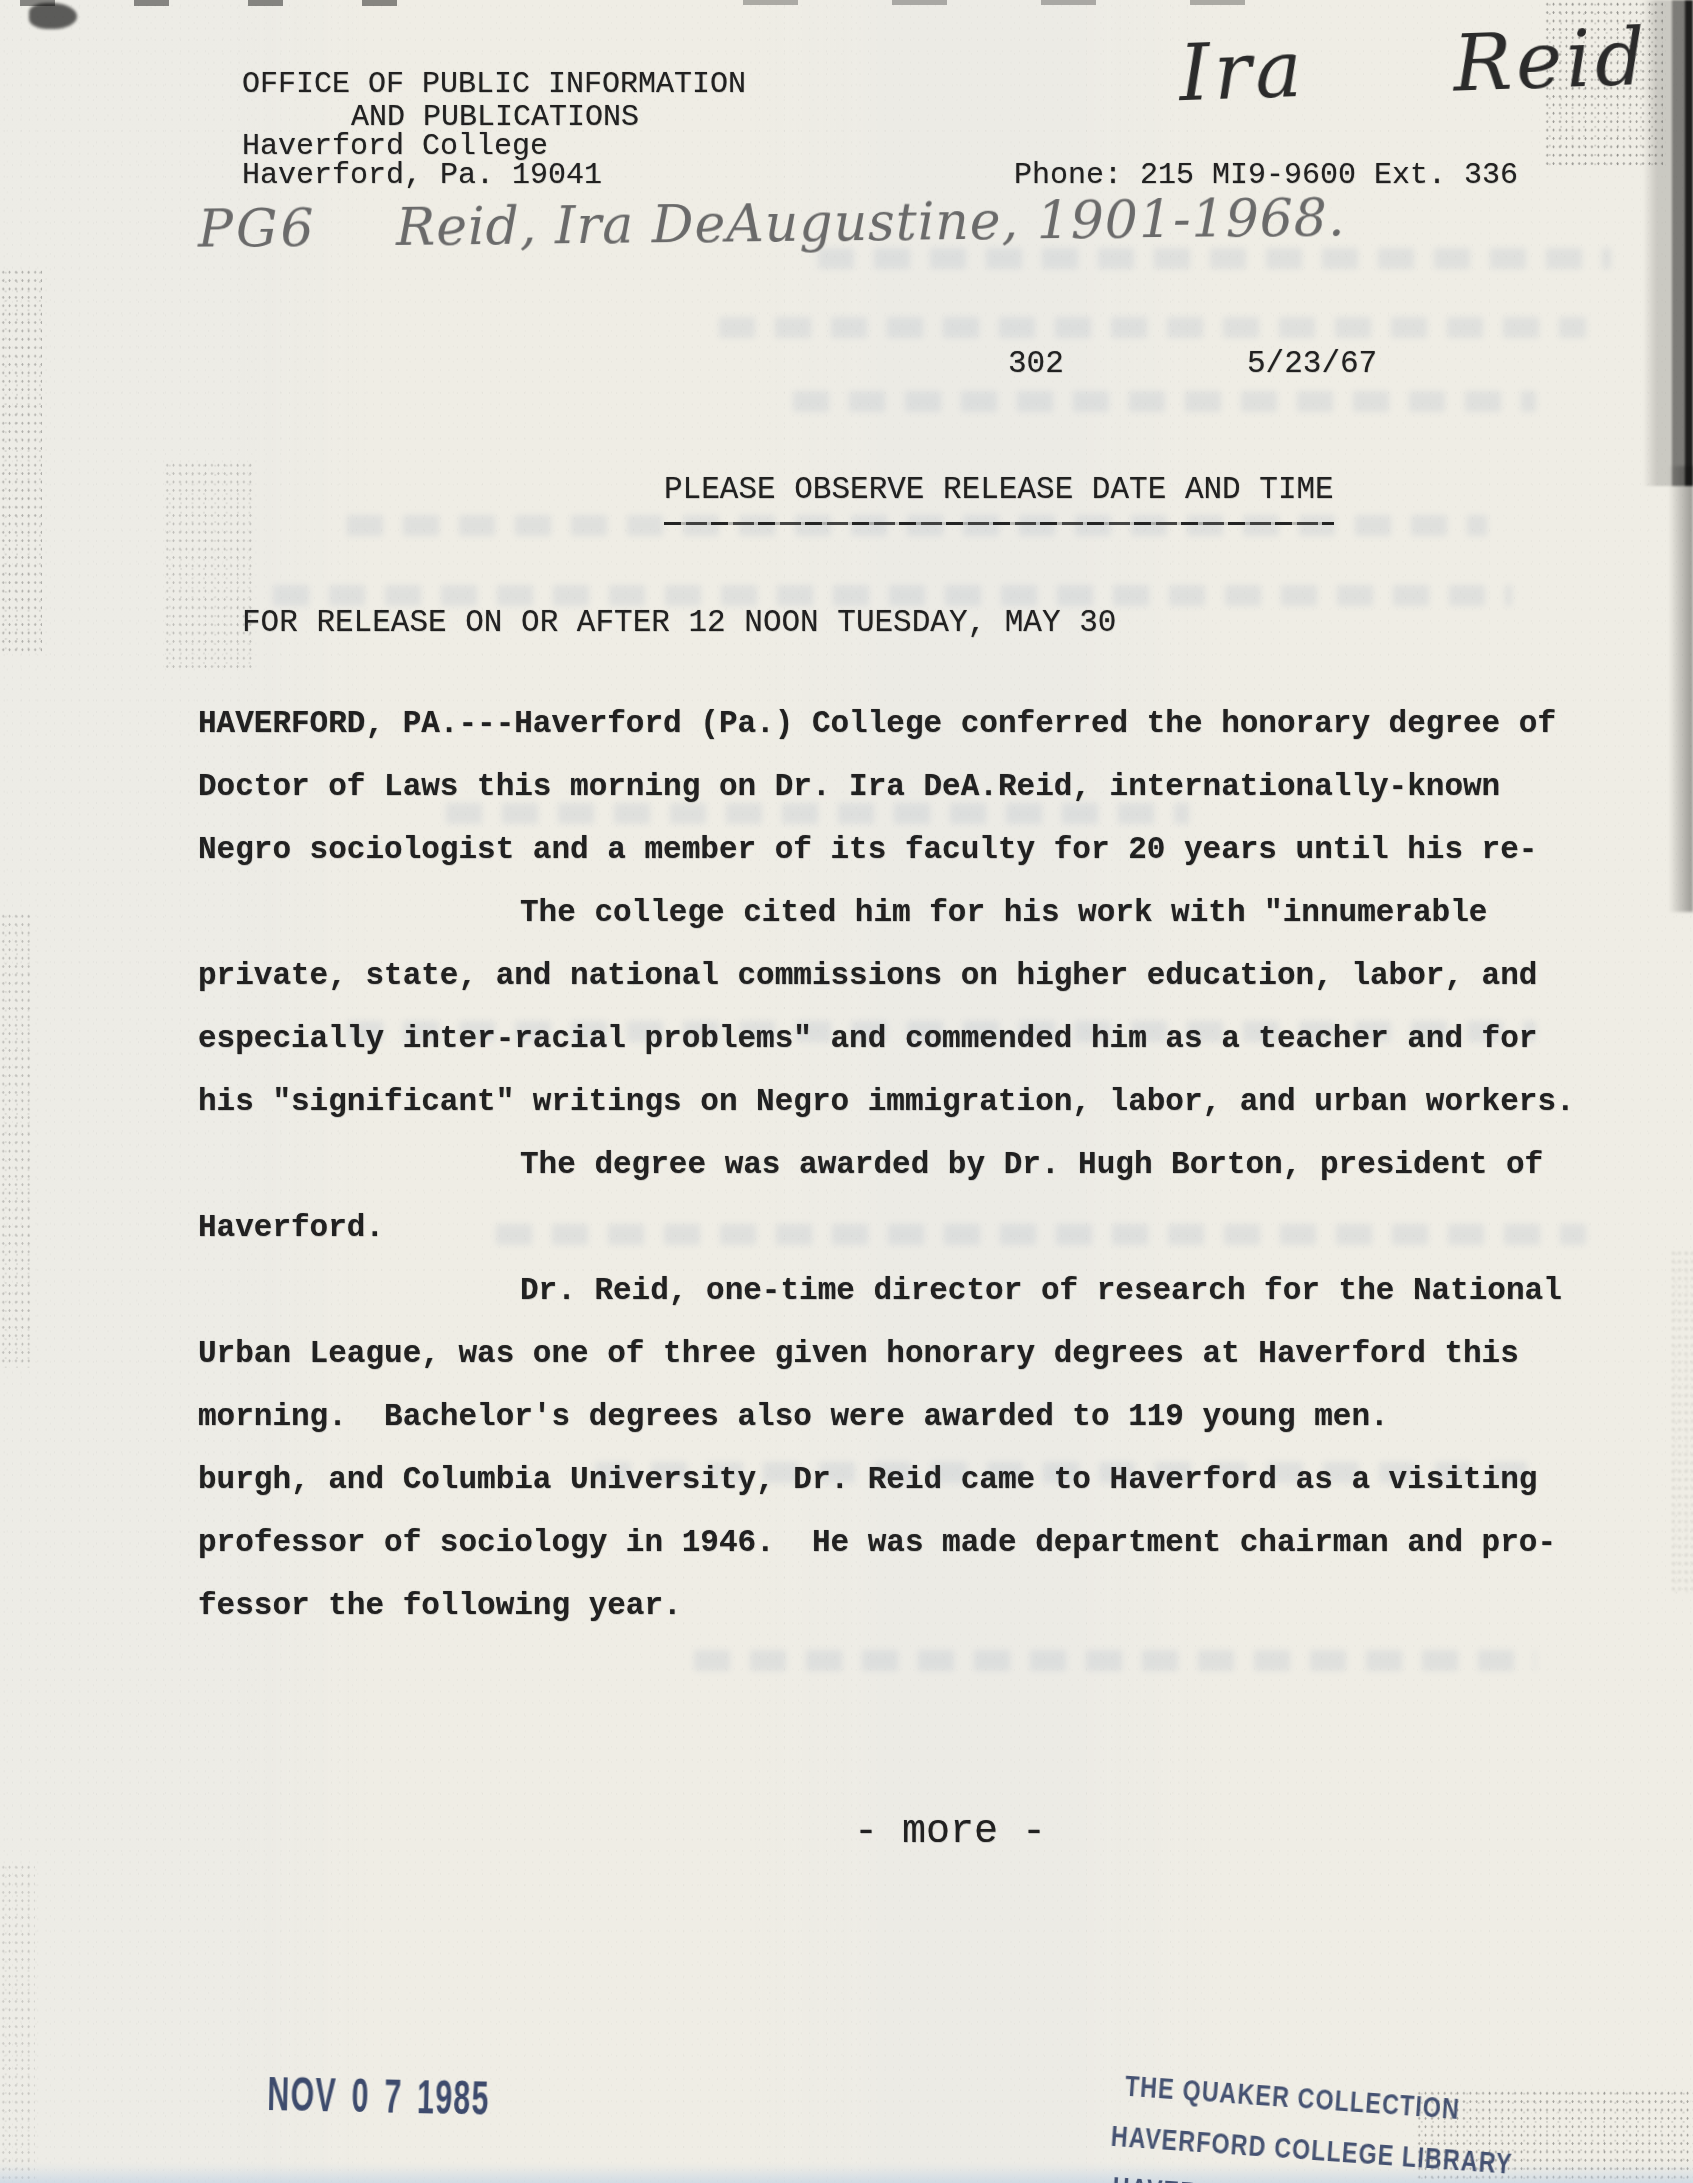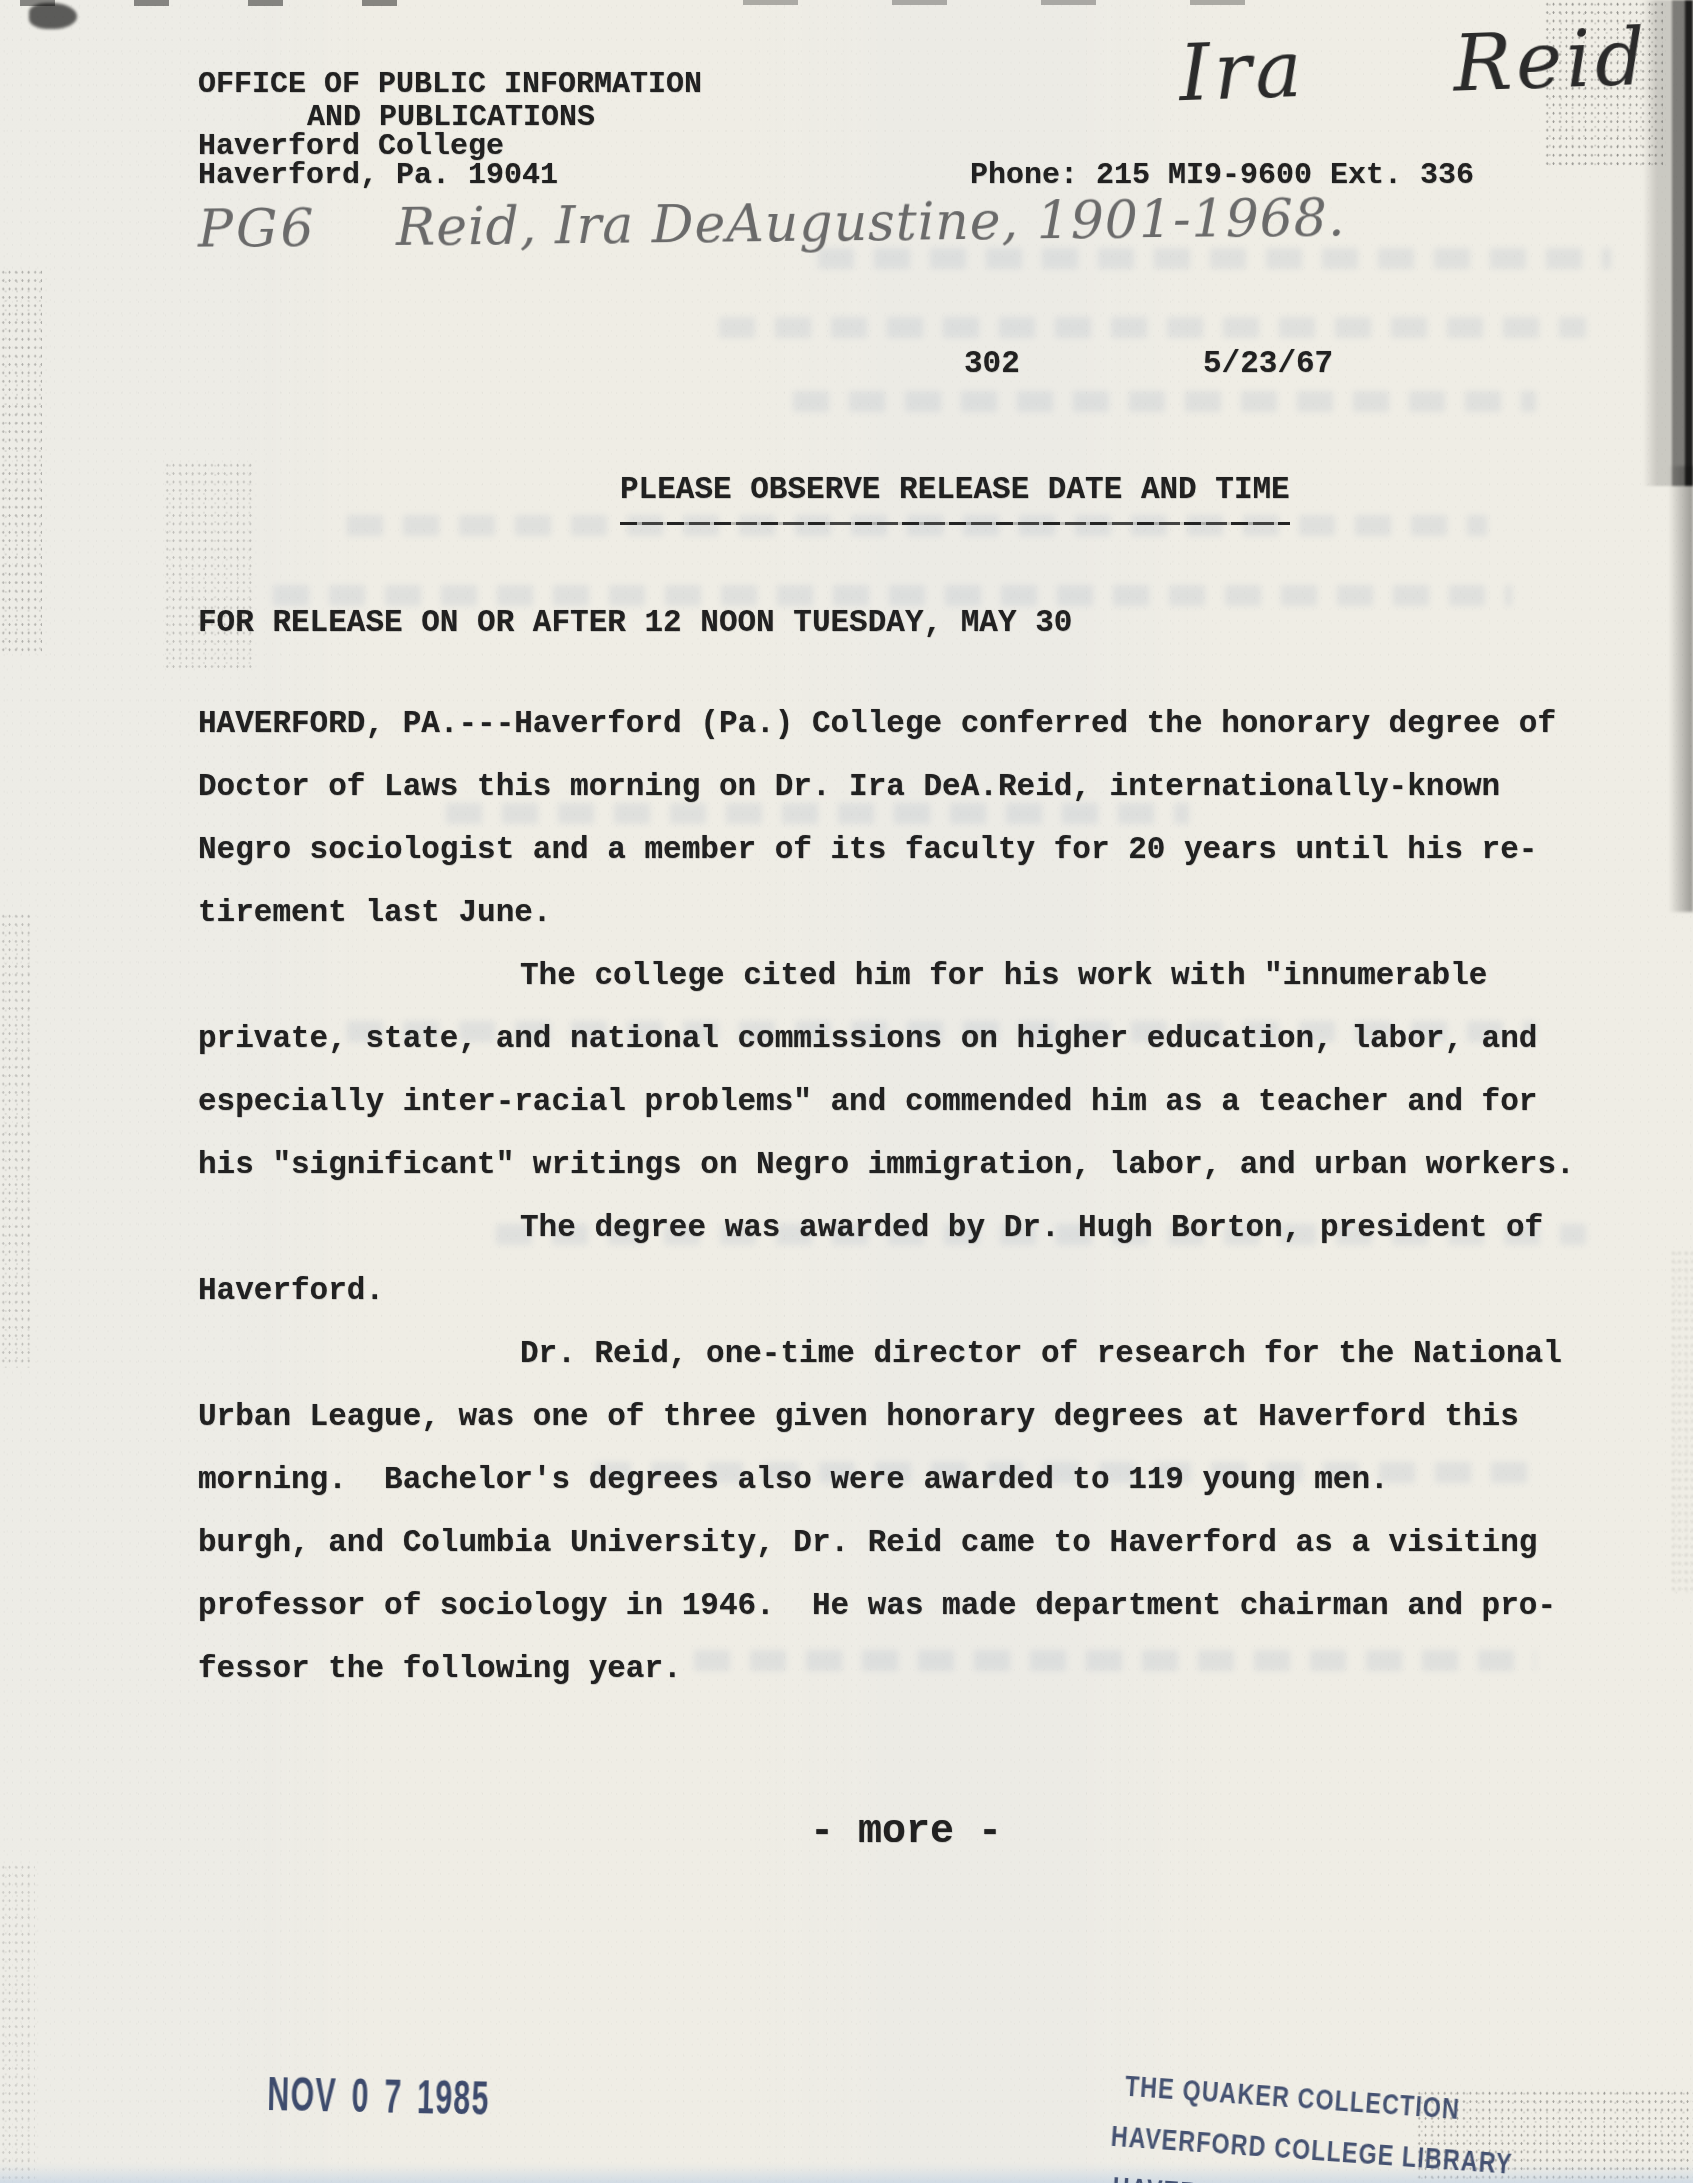--- a/index.html
+++ b/index.html
@@ -22,24 +22,25 @@
   .page::before{
     content:"";position:absolute;inset:0;pointer-events:none;
     background:
       radial-gradient(rgba(40,40,40,.05) 0.5px, transparent 0.8px),
       radial-gradient(rgba(40,40,40,.04) 0.5px, transparent 1px),
       linear-gradient(90deg, rgba(205,215,235,.10) 0 14%, transparent 22% 44%, rgba(205,215,235,.08) 52% 64%, transparent 72%);
     background-size: 8.4px 11.4px, 14.4px 15.4px, 100% 100%;
     opacity:.8;
   }
   .typed{
-    font-weight:700;
+    font-weight:400;
     letter-spacing:0;
     text-shadow:0 0 1px rgba(15,15,15,.38), 0.5px 0.5px 0 rgba(15,15,15,.12);
     white-space:pre;
+    margin-left:44px;
   }
   .abs{position:absolute;}
 
   
   .hdr-line{font-size:30px;line-height:33px;}
   
   .notice{
     font-size:31px;
     padding-bottom:18px;
     background:repeating-linear-gradient(90deg, rgba(25,25,25,.95) 0 17px, rgba(25,25,25,.25) 17px 22px, rgba(25,25,25,.8) 22px 43px, rgba(25,25,25,.15) 43px 47px);
@@ -160,21 +161,20 @@
   <div class="abs typed meta-num" style="left:1203px;top:346px;">5/23/67</div>
 
   <div class="abs typed notice" style="left:620px;top:472px;">PLEASE OBSERVE RELEASE DATE AND TIME</div>
 
   <div class="abs typed release-line" style="left:198px;top:605px;">FOR RELEASE ON OR AFTER 12 NOON TUESDAY, MAY 30</div>
 
   <div class="body-lines">
       <div class="bline">HAVERFORD, PA.---Haverford (Pa.) College conferred the honorary degree of</div>
       <div class="bline">Doctor of Laws this morning on Dr. Ira DeA.Reid, internationally-known</div>
       <div class="bline">Negro sociologist and a member of its faculty for 20 years until his re-</div>
-      <div class="bline">tirement last June.</div>
       <div class="bline indent">The college cited him for his work with "innumerable</div>
       <div class="bline">private, state, and national commissions on higher education, labor, and</div>
       <div class="bline">especially inter-racial problems" and commended him as a teacher and for</div>
       <div class="bline">his "significant" writings on Negro immigration, labor, and urban workers.</div>
       <div class="bline indent">The degree was awarded by Dr. Hugh Borton, president of</div>
       <div class="bline">Haverford.</div>
       <div class="bline indent">Dr. Reid, one-time director of research for the National</div>
       <div class="bline">Urban League, was one of three given honorary degrees at Haverford this</div>
       <div class="bline">morning.  Bachelor's degrees also were awarded to 119 young men.</div>
       <div class="bline">burgh, and Columbia University, Dr. Reid came to Haverford as a visiting</div>

